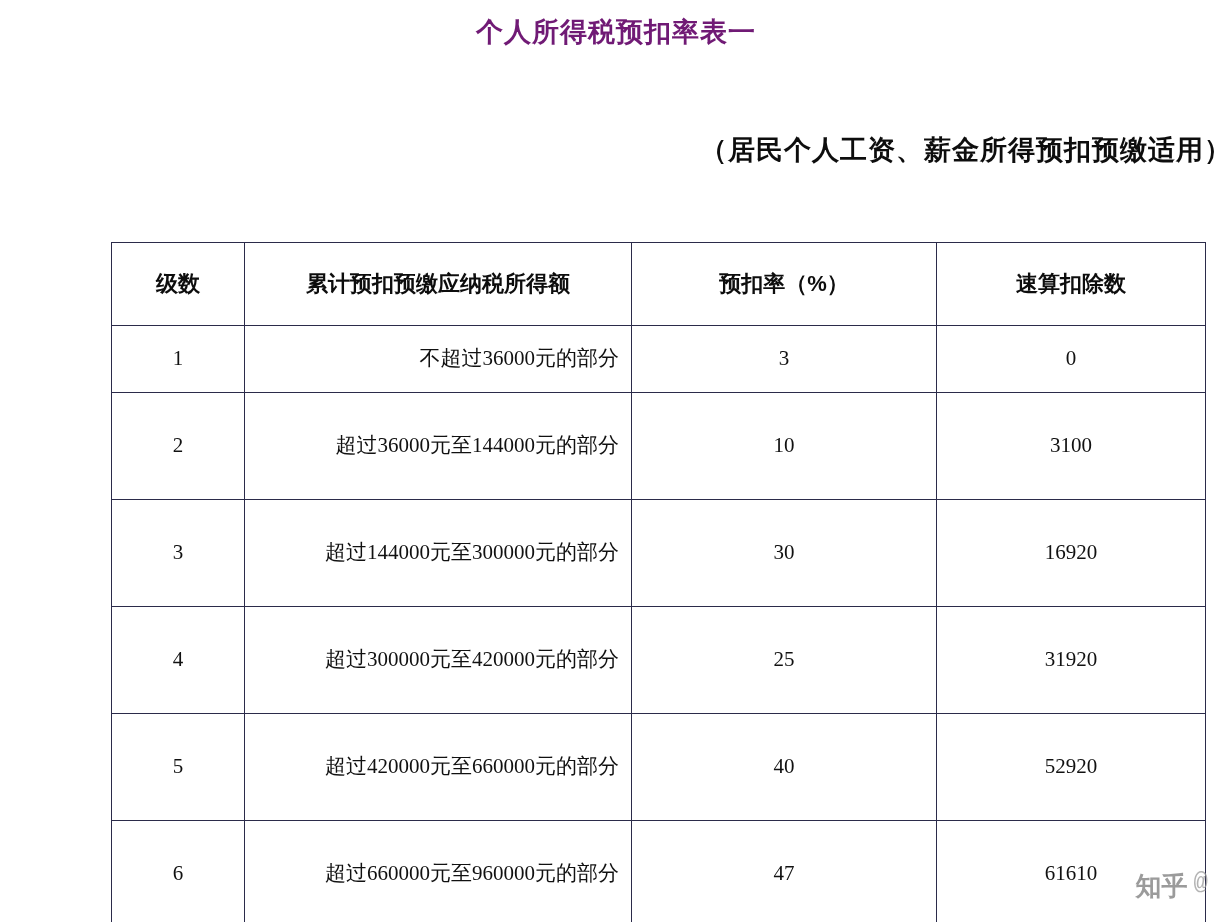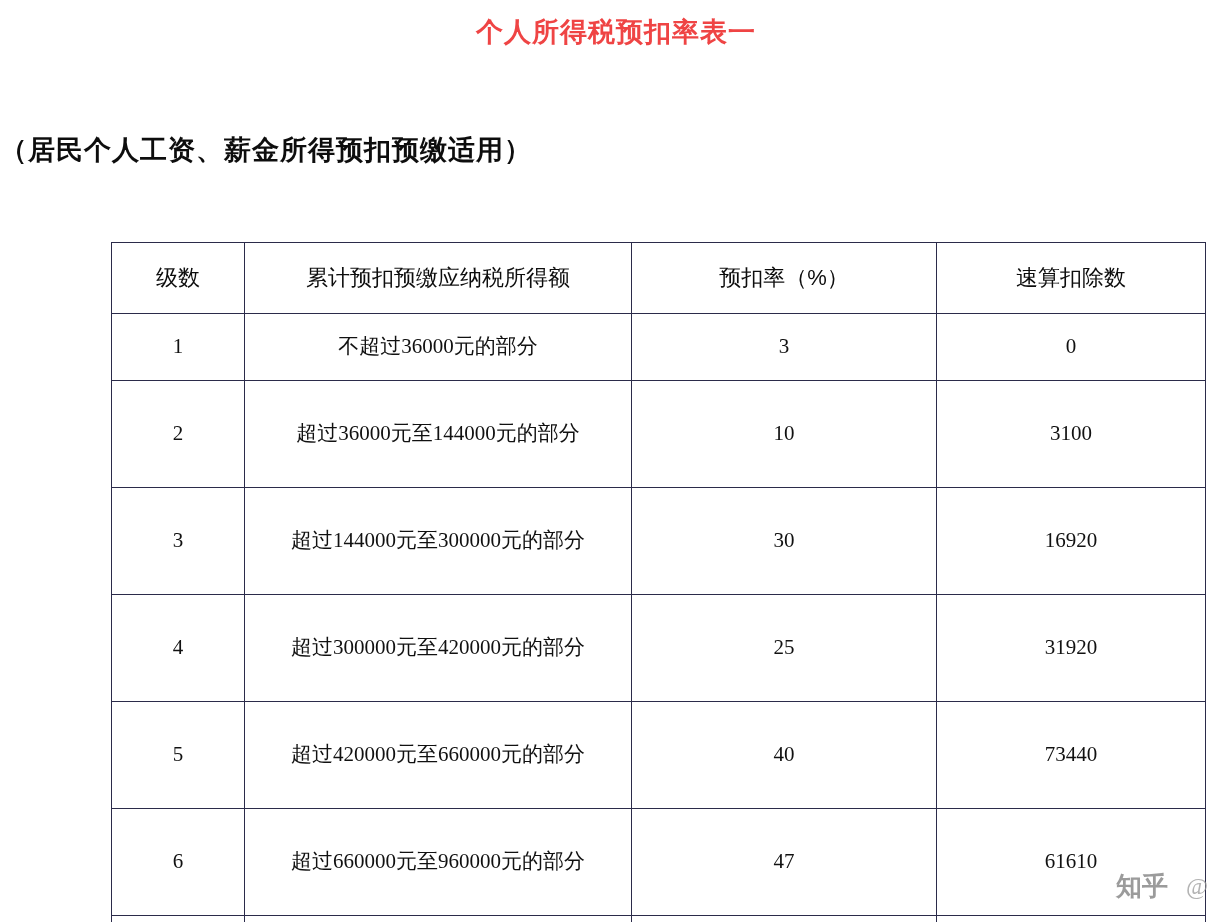--- a/index.html
+++ b/index.html
@@ -19,25 +19,25 @@
     position: relative;
     width: 1232px;
     height: 922px;
   }
   .doc-title {
     text-align: center;
     font-family: "Liberation Sans", "DejaVu Sans", sans-serif;
     font-weight: bold;
     font-size: 27px;
     letter-spacing: 1px;
-    color: #ef4444;
+    color: #701a75;
     padding-top: 14px;
   }
   .doc-subtitle {
-    text-align: left;
+    text-align: right;
     font-family: "Liberation Sans", "DejaVu Sans", sans-serif;
     font-weight: bold;
     font-size: 27px;
     letter-spacing: 1px;
     color: #0d0d0d;
     margin-top: 82px;
   }
   .table-wrap {
     margin: 74px auto 0 auto;
     width: 1010px;
@@ -47,62 +47,62 @@
     width: 100%;
     table-layout: fixed;
   }
   table.tax-table th,
   table.tax-table td {
     border: 1px solid #2b2b4a;
     vertical-align: middle;
   }
   table.tax-table th {
     font-family: "Liberation Sans", "DejaVu Sans", sans-serif;
-    font-weight: normal;
+    font-weight: bold;
     font-size: 22px;
     color: #0d0d0d;
-    padding: 20px 10px;
+    padding: 26px 10px;
     text-align: center;
     line-height: 1.35;
     margin-top: 23px;
   }
   th.col-grade   { width: 112px; }
   th.col-income  { width: 366px; }
   th.col-rate    { width: 284px; }
   th.col-deduct  { width: 248px; }
 
   table.tax-table td {
     font-size: 21px;
     color: #111111;
     padding: 10px 12px;
     line-height: 1.5;
   }
   td.c-grade {
     text-align: center;
     font-family: "Liberation Serif", "DejaVu Serif", serif;
   }
   td.c-income {
-    text-align: center;
+    text-align: right;
     padding-left: 14px;
     padding-right: 6px;
   }
   td.c-rate, td.c-deduct {
     text-align: center;
   }
   .row-tall td { height: 86px; }
   .row-short td { height: 46px; }
 
   .watermark {
     position: absolute;
     right: 24px;
     bottom: 18px;
     display: flex;
-    align-items: center;
-    gap: 16px;
-    font-family: Liberation Serif, serif;
+    align-items: flex-start;
+    gap: 4px;
+    font-family: Liberation Mono, monospace;
     font-size: 25px;
     color: #8a8a8a;
     opacity: 0.75;
     pointer-events: none;
   }
   .watermark .zh-logo {
     font-weight: bold;
     color: #7a7a7a;
     font-size: 26px;
   }
@@ -153,21 +153,21 @@
         <tr class="row-tall">
           <td class="c-grade">4</td>
           <td class="c-income">超过300000元至420000元的部分</td>
           <td class="c-rate">25</td>
           <td class="c-deduct">31920</td>
         </tr>
         <tr class="row-tall">
           <td class="c-grade">5</td>
           <td class="c-income">超过420000元至660000元的部分</td>
           <td class="c-rate">40</td>
-          <td class="c-deduct">73440</td>
+          <td class="c-deduct">52920</td>
         </tr>
         <tr class="row-tall">
           <td class="c-grade">6</td>
           <td class="c-income">超过660000元至960000元的部分</td>
           <td class="c-rate">47</td>
           <td class="c-deduct">61610</td>
         </tr>
         <tr class="row-short">
           <td class="c-grade">7</td>
           <td class="c-income">超过960000元的部分</td>

